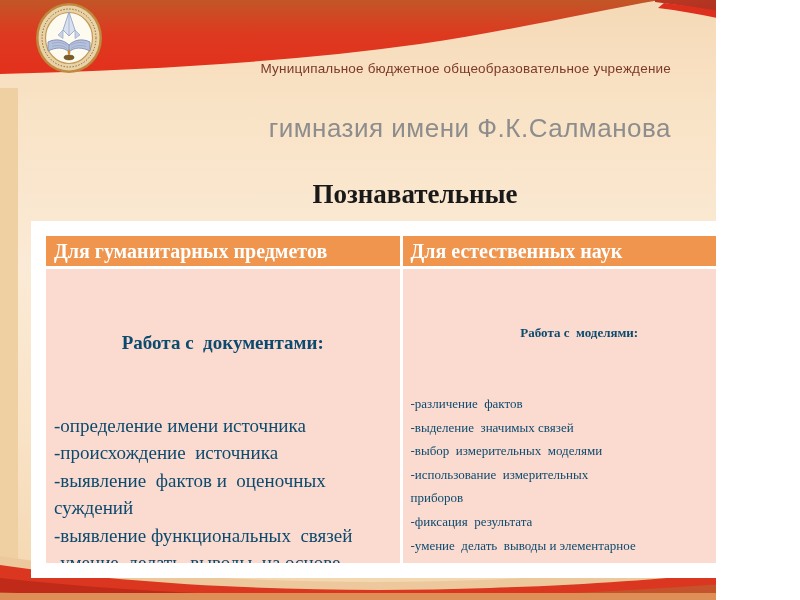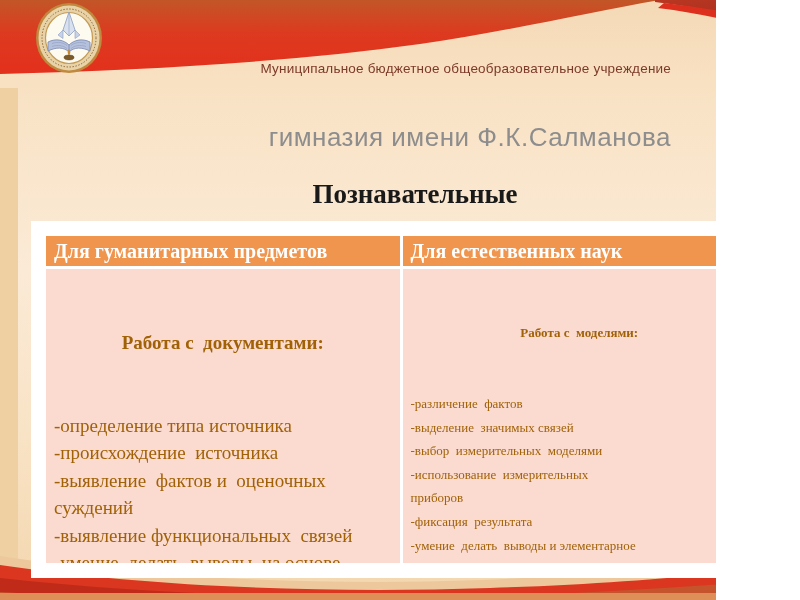--- a/index.html
+++ b/index.html
@@ -12,41 +12,41 @@
   .strip-right { position:absolute; left:769px; top:213px; width:27px; height:372px; background: var(--side-strip-yellow,#FBDF96); }
   .wave { position:absolute; left:0; display:block; }
   .wave.top { top:0; }
   .wave.bottom { top:548px; }
   .logo { position:absolute; left:35px; top:2px; width:68px; height:72px; }
   .org-block {
     position:absolute; right:45px; top:25px; text-align:right;
     font-family:"Liberation Sans","DejaVu Sans",sans-serif; white-space:pre-wrap;
   }
   .org-line1 { font-size:13.5px; color: var(--org-text-maroon,#7D3A28); letter-spacing:.2px; }
-  .org-line2 { font-size:26px;  color: var(--school-name-gray,#8D8D8D); margin-top:10px; letter-spacing:.5px; }
+  .org-line2 { font-size:26px;  color: var(--school-name-gray,#8D8D8D); margin-top:1px; letter-spacing:.5px; }
   .title-block {
     position:absolute; left:15px; top:112px; width:800px; text-align:center;
     font-size:27px; font-weight:bold; line-height:33px; color:#191919; white-space:pre-wrap;
   }
   .title-line3 { font-style:italic; }
   .skills-table {
     position:absolute; left:31px; top:221px; width:740px; height:357px;
     background:#FFFFFF; box-sizing:border-box; padding:15px;
   }
   .table-grid {
     display:grid; height:100%; box-sizing:border-box;
     grid-template-columns:1fr 1fr; grid-template-rows:30px 1fr; gap:3px;
   }
   .th {
     background: var(--header-orange,#F0954E); color:#FFFFFF;
     font-weight:bold; font-size:20px; line-height:28px;
     padding:1px 8px 0 8px; white-space:pre-wrap; overflow:hidden;
   }
   .td {
-    background: var(--cell-pink,#FBDBD0); color:#a16207;
+    background: var(--cell-pink,#FBDBD0); color:#0c4a6e;
     padding:5px 8px 0 8px; white-space:pre-wrap; overflow:hidden;
   }
   .td.col-left  { font-size:19px; line-height:27.5px; }
   .td.col-right { font-size:13px; line-height:23.6px; }
   .cell-subtitle { font-weight:bold; text-align:center; }
 </style>
 </head>
 <body>
 
 <div class="slide">
@@ -105,21 +105,21 @@
     <div class="title-line2">метапредметные  умения:</div>
     <div class="title-line3">методологические  умения</div>
   </div>
 
   <div class="skills-table">
     <div class="table-grid">
       <div class="th">Для гуманитарных предметов</div>
       <div class="th">Для естественных наук</div>
       <div class="td col-left">
         <div class="cell-subtitle">Работа с  документами:</div>
-        <div><div class="cell-item">-определение типа источника</div><div class="cell-item">-происхождение  источника</div><div class="cell-item">-выявление  фактов и  оценочных
+        <div><div class="cell-item">-определение имени источника</div><div class="cell-item">-происхождение  источника</div><div class="cell-item">-выявление  фактов и  оценочных
 суждений</div><div class="cell-item">-выявление функциональных  связей</div><div class="cell-item">-умение  делать  выводы  на основе
 источника  и  элементарное
 прогнозирование</div></div>
       </div>
       <div class="td col-right">
         <div class="cell-subtitle">Работа с  моделями:</div>
         <div><div class="cell-item">-различение  фактов</div><div class="cell-item">-выделение  значимых связей</div><div class="cell-item">-выбор  измерительных  моделями</div><div class="cell-item">-использование  измерительных
 приборов</div><div class="cell-item">-фиксация  результата</div><div class="cell-item">-умение  делать  выводы и элементарное
 прогнозирование</div></div>
       </div>

